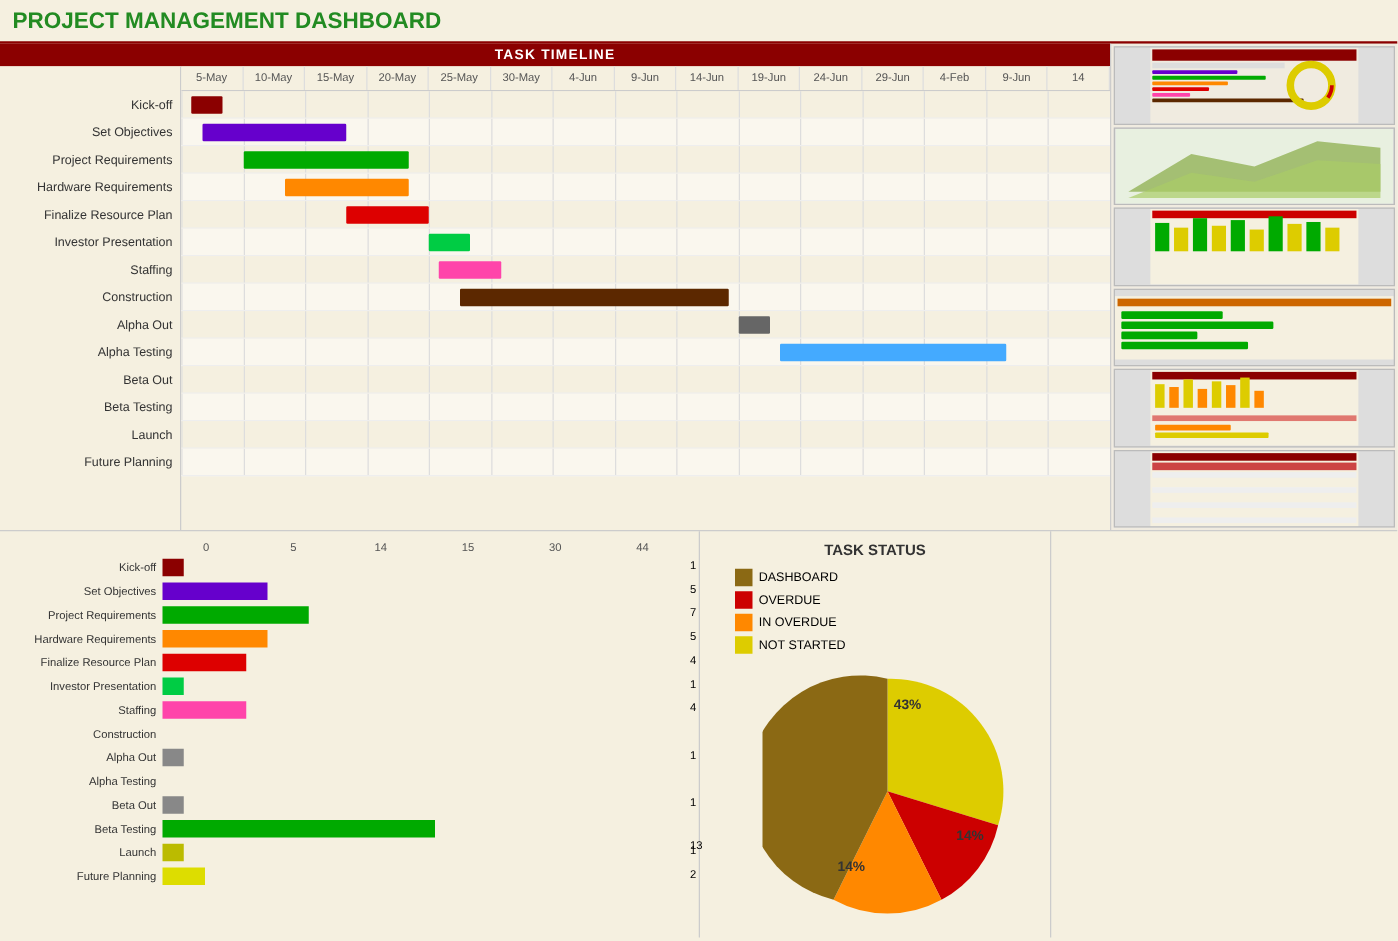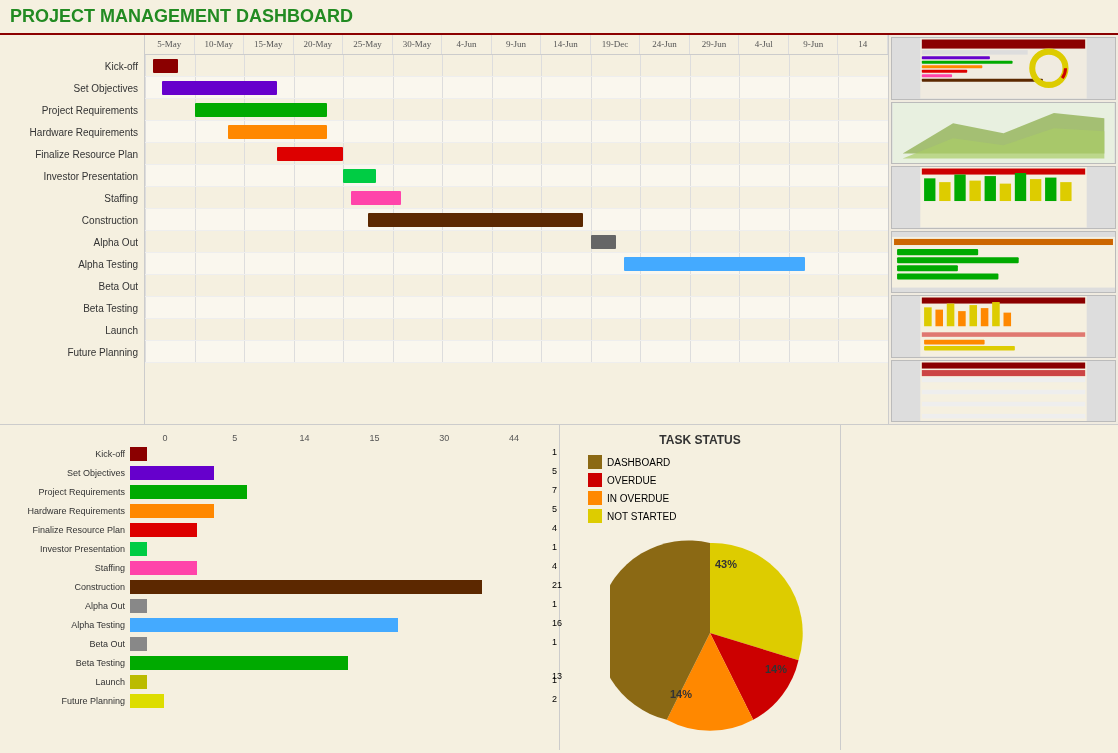--- a/index.html
+++ b/index.html
@@ -61,21 +61,20 @@
       align-items: center;
       justify-content: flex-end;
       padding-right: 6px;
       font-size: 10px;
       color: #333;
     }
     .gantt-chart {
       flex: 1;
       position: relative;
       overflow: hidden;
-      font-family: Liberation Serif, serif;
     }
     .gantt-dates {
       display: flex;
       height: 20px;
       border-bottom: 1px solid #ccc;
       background: #f5f0e0;
     }
     .gantt-date-label {
       font-size: 9px;
       color: #555;
@@ -242,20 +241,21 @@
   </style>
 </head>
 <body>
 
 <div class="main-title">PROJECT MANAGEMENT DASHBOARD</div>
 
 <div class="dashboard-body">
 
   <div class="top-section">
     <div class="gantt-area">
+      <div class="gantt-header-bar">TASK TIMELINE</div>
       <div class="gantt-container">
 
         <div class="task-labels" id="task-labels-container">
             <div class="task-label-row">Kick-off</div>
             <div class="task-label-row">Set Objectives</div>
             <div class="task-label-row">Project Requirements</div>
             <div class="task-label-row">Hardware Requirements</div>
             <div class="task-label-row">Finalize Resource Plan</div>
             <div class="task-label-row">Investor Presentation</div>
             <div class="task-label-row">Staffing</div>
@@ -272,24 +272,24 @@
           <div class="gantt-dates" id="gantt-dates-container">
               <div class="gantt-date-label">5-May</div>
               <div class="gantt-date-label">10-May</div>
               <div class="gantt-date-label">15-May</div>
               <div class="gantt-date-label">20-May</div>
               <div class="gantt-date-label">25-May</div>
               <div class="gantt-date-label">30-May</div>
               <div class="gantt-date-label">4-Jun</div>
               <div class="gantt-date-label">9-Jun</div>
               <div class="gantt-date-label">14-Jun</div>
-              <div class="gantt-date-label">19-Dec</div>
+              <div class="gantt-date-label">19-Jun</div>
               <div class="gantt-date-label">24-Jun</div>
               <div class="gantt-date-label">29-Jun</div>
-              <div class="gantt-date-label">4-Jul</div>
+              <div class="gantt-date-label">4-Feb</div>
               <div class="gantt-date-label">9-Jun</div>
               <div class="gantt-date-label">14</div>
             </div>
           <div class="gantt-rows" id="gantt-rows-container">
               <div class="gantt-row">
                 <div class="gantt-grid-line" style="left: 0%;"></div>
                 <div class="gantt-grid-line" style="left: 6.66667%;"></div>
                 <div class="gantt-grid-line" style="left: 13.3333%;"></div>
                 <div class="gantt-grid-line" style="left: 20%;"></div>
                 <div class="gantt-grid-line" style="left: 26.6667%;"></div>
@@ -680,38 +680,30 @@
           </div>
           <div class="bar-chart-row">
             <div class="bar-label">Staffing</div>
             <div class="bar-container">
               <div class="bar-fill" style="width: 16%; background-color: rgb(255, 68, 170); position: relative;"></div>
               <span style="position: absolute; left: calc(100% + 3px); top: 0px; font-size: 9px; white-space: nowrap;">4</span>
             </div>
           </div>
           <div class="bar-chart-row">
             <div class="bar-label">Construction</div>
-            <div class="bar-container">
-              <div class="bar-fill" style="width: 84%; background-color: rgb(92, 40, 0); position: relative;"></div>
-              <span style="position: absolute; left: calc(100% + 3px); top: 0px; font-size: 9px; white-space: nowrap;">21</span>
-            </div>
           </div>
           <div class="bar-chart-row">
             <div class="bar-label">Alpha Out</div>
             <div class="bar-container">
               <div class="bar-fill" style="width: 4%; background-color: rgb(136, 136, 136); position: relative;"></div>
               <span style="position: absolute; left: calc(100% + 3px); top: 0px; font-size: 9px; white-space: nowrap;">1</span>
             </div>
           </div>
           <div class="bar-chart-row">
             <div class="bar-label">Alpha Testing</div>
-            <div class="bar-container">
-              <div class="bar-fill" style="width: 64%; background-color: rgb(68, 170, 255); position: relative;"></div>
-              <span style="position: absolute; left: calc(100% + 3px); top: 0px; font-size: 9px; white-space: nowrap;">16</span>
-            </div>
           </div>
           <div class="bar-chart-row">
             <div class="bar-label">Beta Out</div>
             <div class="bar-container">
               <div class="bar-fill" style="width: 4%; background-color: rgb(136, 136, 136); position: relative;"></div>
               <span style="position: absolute; left: calc(100% + 3px); top: 0px; font-size: 9px; white-space: nowrap;">1</span>
             </div>
           </div>
           <div class="bar-chart-row">
             <div class="bar-label">Beta Testing</div>

